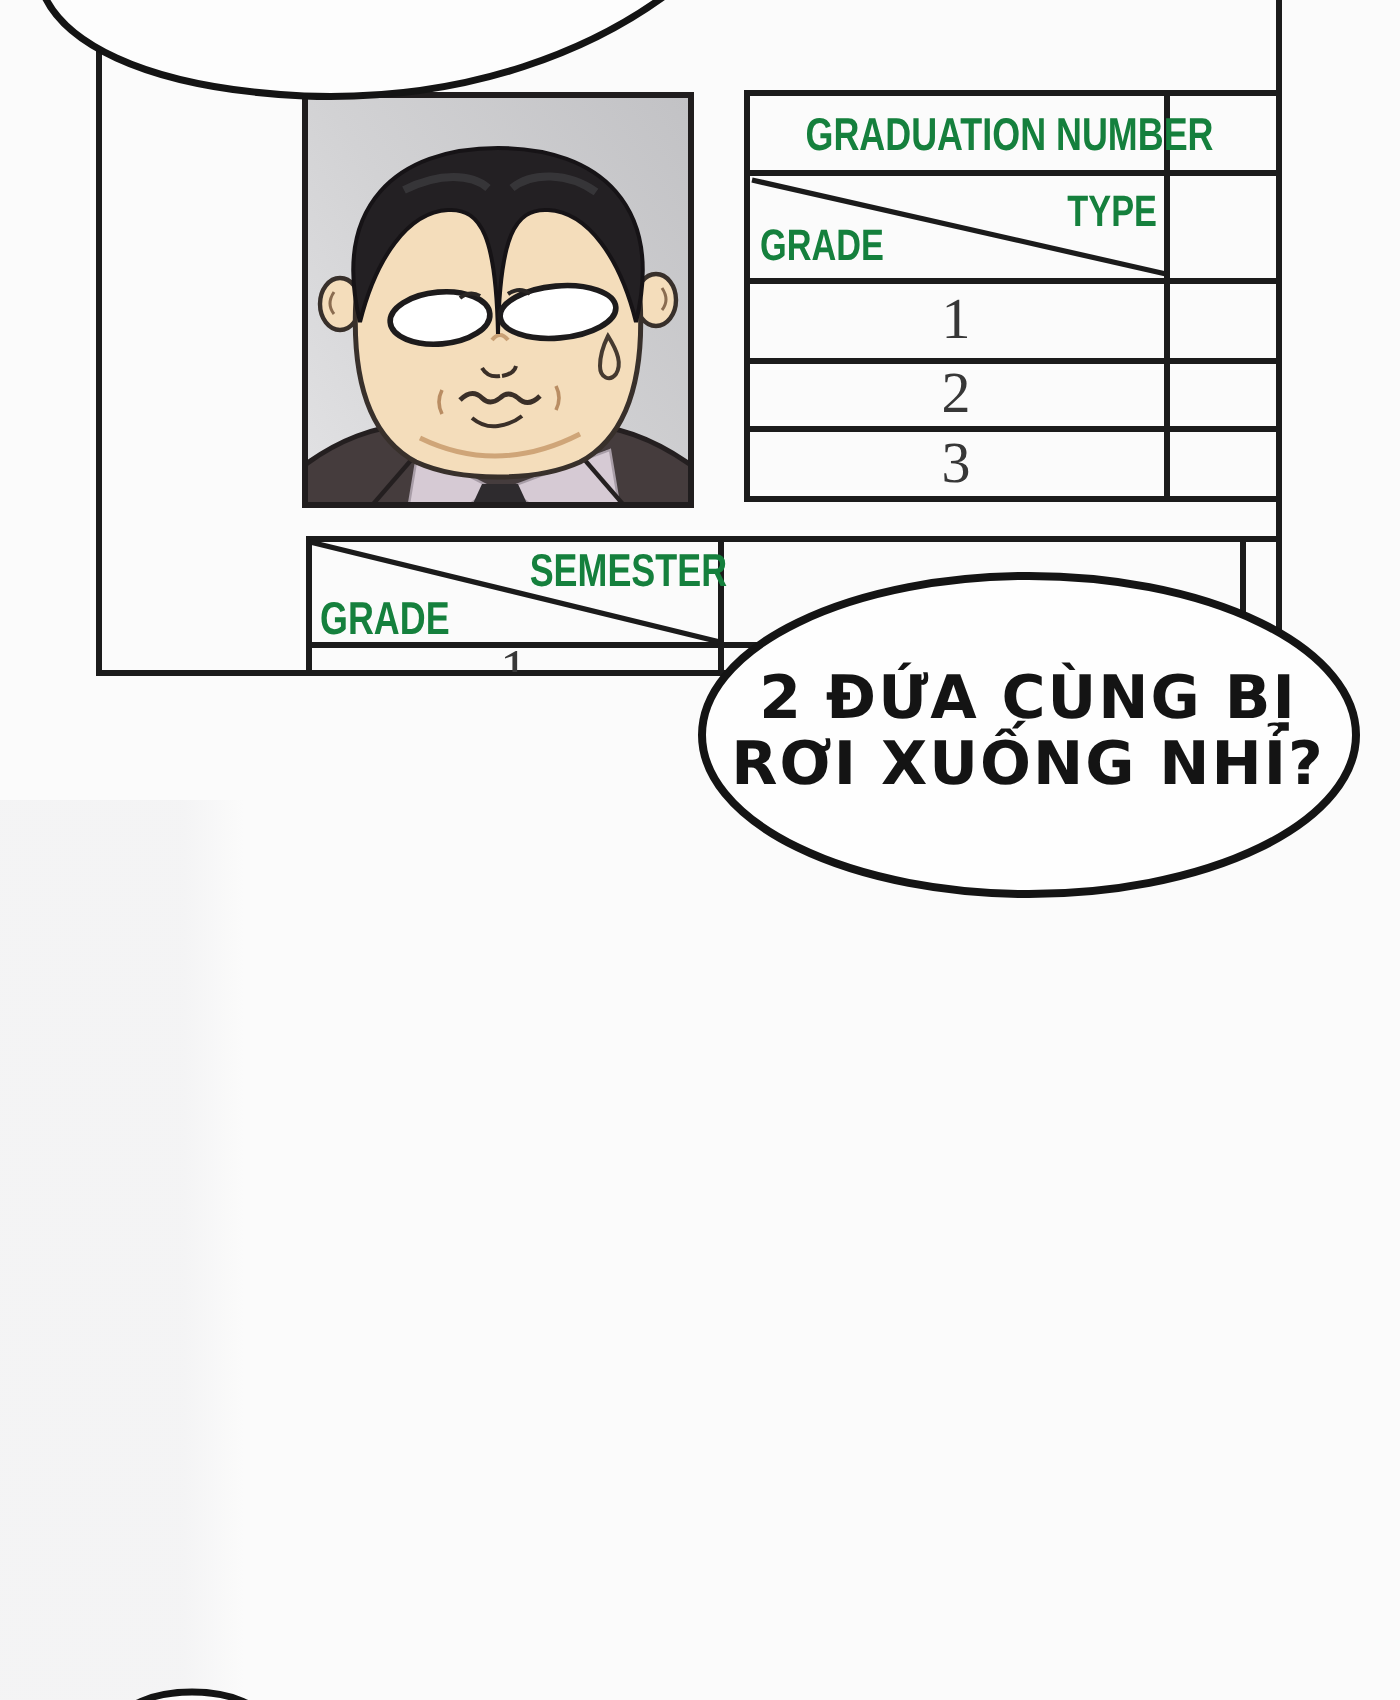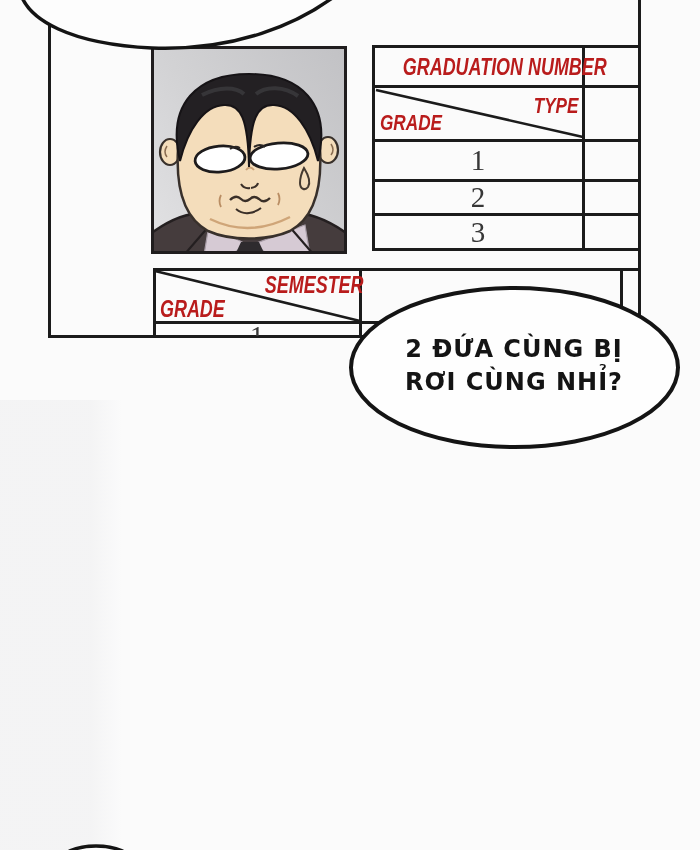--- a/index.html
+++ b/index.html
@@ -7,35 +7,35 @@
        font-family:"Liberation Sans", sans-serif;}
   .stage{position:relative;width:700px;height:850px;background:#fbfbfb;overflow:hidden;}
   .ln{position:absolute;background:#1b1b1b;}
   .shade{position:absolute;left:0;top:400px;width:122px;height:450px;
          background:linear-gradient(to right,#f3f3f4 0%,#f3f3f4 75%,#fbfbfb 100%);
          opacity:.9;}
   .photo{position:absolute;left:151px;top:46px;width:196px;height:208px;
          border:3px solid #201d1e;box-sizing:border-box;
          background:linear-gradient(235deg,#c2c2c5 0%,#d2d2d4 55%,#e2e2e4 100%);}
   .photo svg{display:block;width:100%;height:100%;}
-  .hdr{position:absolute;color:#b91c1c;font-weight:700;font-size:23px;line-height:1;
-       letter-spacing:0px;white-space:nowrap;font-style:italic;}
+  .hdr{position:absolute;color:#15803d;font-weight:700;font-size:23px;line-height:1;
+       letter-spacing:0px;white-space:nowrap;}
   .cond-c{transform:scaleX(.78);transform-origin:center;}
   .cond-l{transform:scaleX(.78);transform-origin:left;}
   .cond-r{transform:scaleX(.78);transform-origin:right;}
   .digit{position:absolute;width:100px;text-align:center;color:#373737;
          font-family:"Liberation Serif", serif;font-size:29px;line-height:1;}
   .semdigit-clip{position:absolute;left:237px;top:324px;width:40px;height:12px;
                  overflow:hidden;text-align:center;}
   .semdigit-clip span{display:block;font-family:"Liberation Serif", serif;
                  font-size:28px;line-height:30px;color:#373737;margin-top:-3px;}
   .bubble-svg{position:absolute;}
   .bubble-text{position:absolute;left:354px;top:333px;width:320px;text-align:center;
                font-family:"DejaVu Sans", sans-serif;font-weight:700;
-               font-size:24px;line-height:33px;color:#141414;letter-spacing:1px;
+               font-size:30px;line-height:33px;color:#141414;letter-spacing:1px;
                white-space:nowrap;}
   .diag{position:absolute;}
 </style>
 </head>
 <body>
 
 <div class="stage">
 
   <div class="shade"></div>
 
@@ -125,20 +125,20 @@
 
   <svg class="bubble-svg" style="left:0;top:0;" width="700" height="58" viewBox="0 0 700 58">
     <path d="M 20,-8 C 28,20 70,44 152,48 C 232,51 300,26 345,-12 L 345,-40 L 20,-40 Z" fill="#fdfdfd" stroke="#141414" stroke-width="3.5"></path>
   </svg>
 
   <svg class="bubble-svg" style="left:345px;top:282px;" width="340" height="172" viewBox="0 0 340 172">
     <ellipse cx="169.5" cy="85.5" rx="163.5" ry="79.5" fill="#fefefe" stroke="#141414" stroke-width="4"></ellipse>
   </svg>
   <div class="bubble-text">
     <div>2 ĐỨA CÙNG BỊ</div>
-    <div>RƠI CÙNG NHỈ?</div>
+    <div>RƠI XUỐNG NHỈ?</div>
   </div>
 
   <svg class="bubble-svg" style="left:50px;top:842px;" width="100" height="8" viewBox="0 0 100 8">
     <ellipse cx="46" cy="20" rx="36" ry="16" fill="#fdfdfd" stroke="#141414" stroke-width="3.5"></ellipse>
   </svg>
 
 </div>
 
 </body></html>

